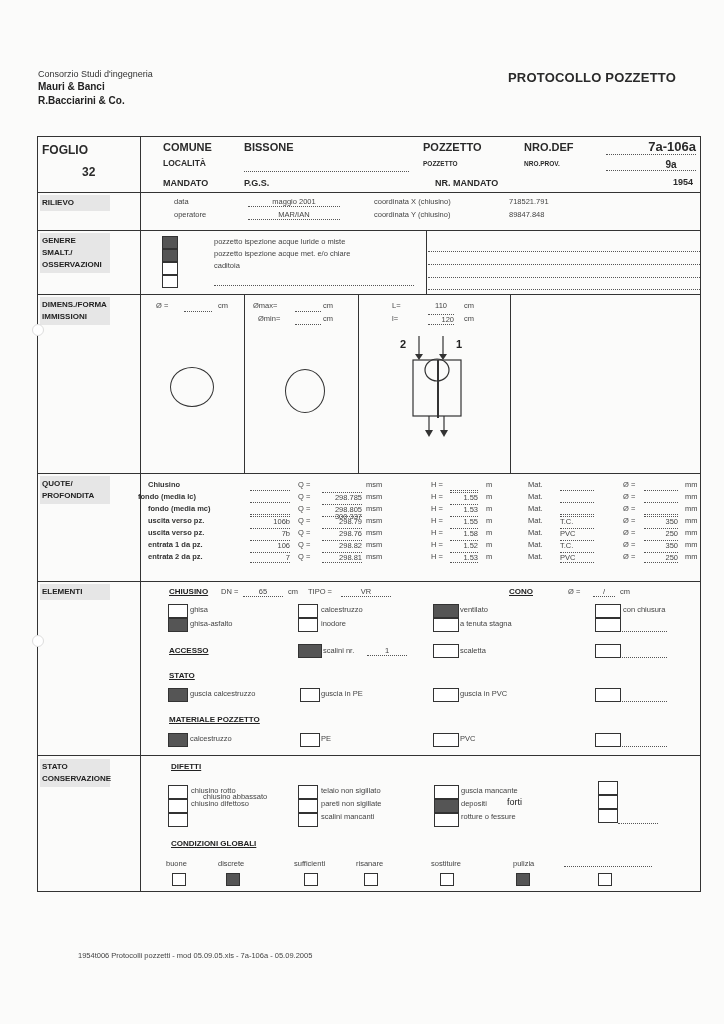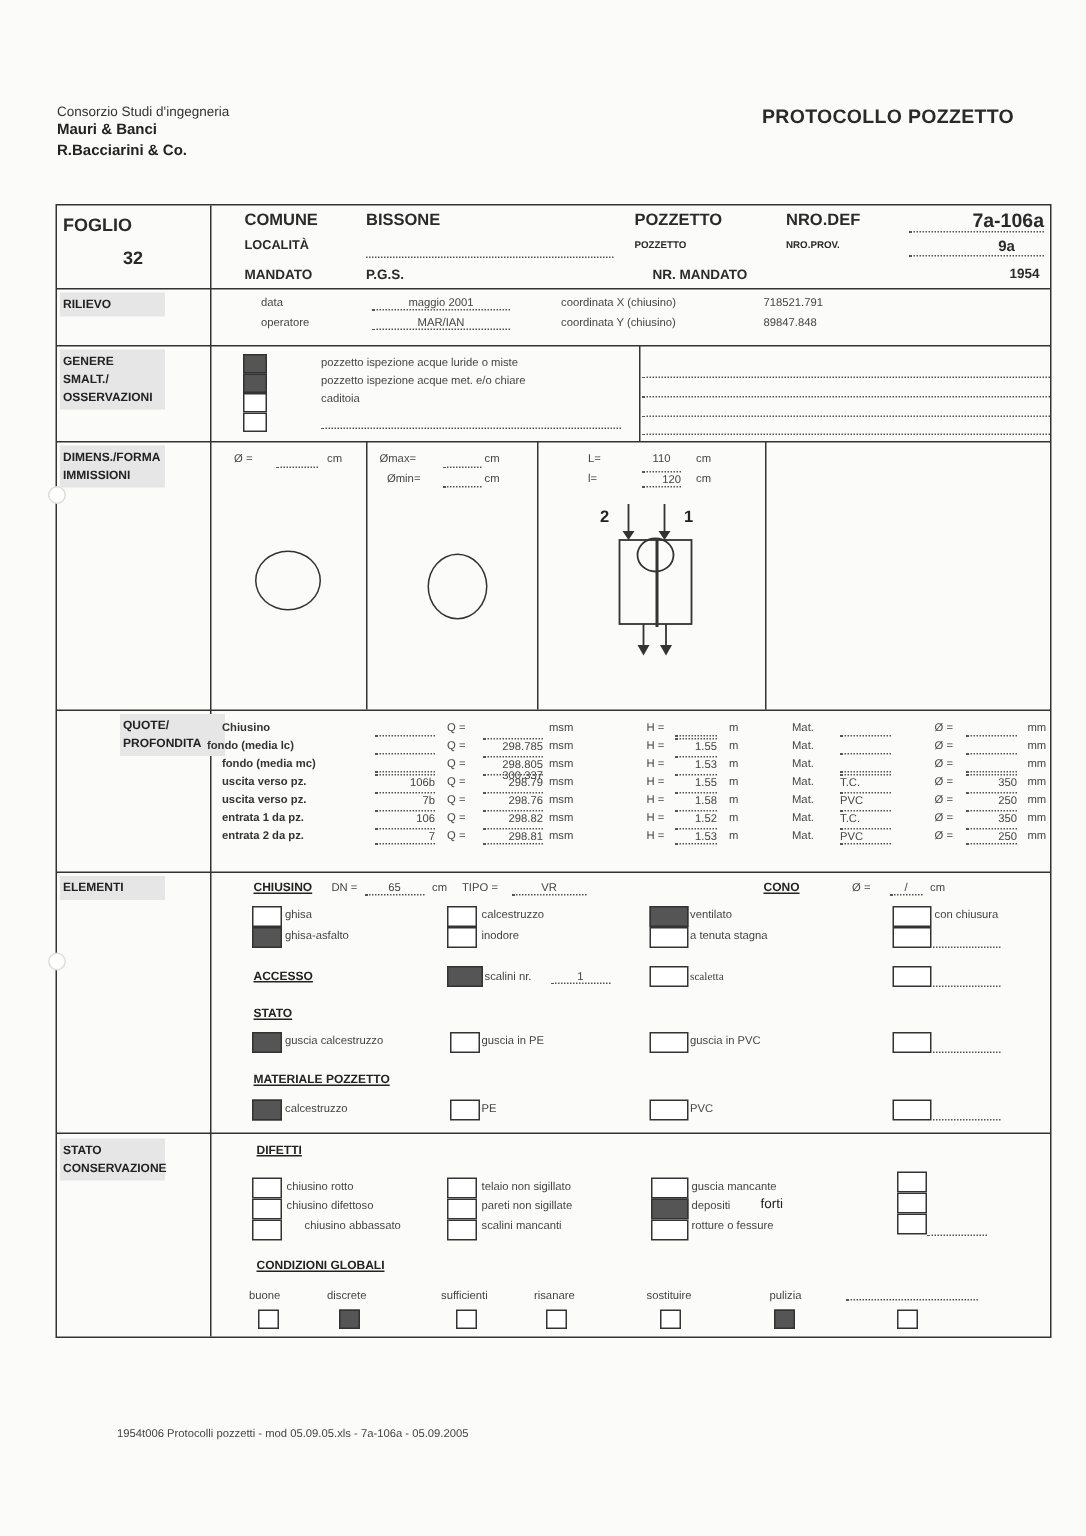--- a/index.html
+++ b/index.html
@@ -126,21 +126,21 @@
     <rect x="19" y="28" width="48" height="56" fill="none" stroke="#333" stroke-width="1.2"></rect>
     <ellipse cx="43" cy="38" rx="12" ry="11" fill="none" stroke="#333" stroke-width="1.2"></ellipse>
     <line x1="44" y1="28" x2="44" y2="86" stroke="#333" stroke-width="2"></line>
     <line x1="35" y1="84" x2="35" y2="100" stroke="#333" stroke-width="1.2"></line>
     <polygon points="31,98 39,98 35,105" fill="#333"></polygon>
     <line x1="50" y1="84" x2="50" y2="100" stroke="#333" stroke-width="1.2"></line>
     <polygon points="46,98 54,98 50,105" fill="#333"></polygon>
   </svg>
   <div class="circle" style="left:-6px;top:187px;width:12px;height:12px;border-color:#ddd;background:#fff;"></div>
 
-  <div class="label-cell" style="top:339px;margin-left:40px;">QUOTE/ PROFONDITA</div>
+  <div class="label-cell" style="top:339px;">QUOTE/ PROFONDITA</div>
 
   <div id="quote-rows"></div>
 
   <div class="q-label" style="left:110px;top:343px;">Chiusino</div>
   <div class="row-txt uline" style="left:212px;top:343px;width:40px;height:11px;"></div>
   <div class="row-txt" style="left:260px;top:343px;">Q =</div>
   <div class="row-txt" style="left:284px;top:343px;width:40px;text-align:right;margin-top:32px;">300.337</div>
   <div class="row-txt" style="left:328px;top:343px;">msm</div>
   <div class="row-txt" style="left:393px;top:343px;">H =</div>
   <div class="row-txt uline" style="left:412px;top:343px;width:28px;height:11px;"></div>
@@ -262,21 +262,21 @@
   <div class="box" style="left:557px;top:467px;width:26px;"></div>
   <div class="row-txt" style="left:585px;top:468px;">con chiusura</div>
   <div class="box" style="left:557px;top:481px;width:26px;"></div>
   <div class="dotline" style="left:584px;top:494px;width:45px;"></div>
 
   <div class="abs ul" style="left:131px;top:509px;">ACCESSO</div>
   <div class="box on" style="left:260px;top:507px;width:24px;"></div>
   <div class="row-txt" style="left:285px;top:509px;">scalini nr.</div>
   <div class="row-txt uline" style="left:329px;top:509px;width:40px;">1</div>
   <div class="box" style="left:395px;top:507px;width:26px;"></div>
-  <div class="row-txt" style="left:422px;top:509px;font-family:Liberation Serif, serif;">scaletta</div>
+  <div class="row-txt" style="left:422px;top:509px;">scaletta</div>
   <div class="box" style="left:557px;top:507px;width:26px;"></div>
   <div class="dotline" style="left:584px;top:520px;width:45px;"></div>
 
   <div class="abs ul" style="left:131px;top:534px;">STATO</div>
   <div class="box on" style="left:130px;top:551px;"></div>
   <div class="row-txt" style="left:152px;top:552px;">guscia calcestruzzo</div>
   <div class="box" style="left:262px;top:551px;"></div>
   <div class="row-txt" style="left:283px;top:552px;">guscia in PE</div>
   <div class="box" style="left:395px;top:551px;width:26px;"></div>
   <div class="row-txt" style="left:422px;top:552px;">guscia in PVC</div>
@@ -294,21 +294,21 @@
   <div class="dotline" style="left:584px;top:609px;width:45px;"></div>
 
   <div class="label-cell" style="top:622px;">STATO CONSERVAZIONE</div>
   <div class="abs ul" style="left:133px;top:625px;">DIFETTI</div>
 
   <div class="box" style="left:130px;top:648px;"></div>
   <div class="row-txt" style="left:153px;top:649px;">chiusino rotto</div>
   <div class="box" style="left:130px;top:662px;"></div>
   <div class="row-txt" style="left:153px;top:662px;">chiusino difettoso</div>
   <div class="box" style="left:130px;top:676px;"></div>
-  <div class="row-txt" style="left:153px;top:675px;padding-left:12px;">chiusino abbassato</div>
+  <div class="row-txt" style="left:153px;top:655px;padding-left:12px;">chiusino abbassato</div>
 
   <div class="box" style="left:260px;top:648px;"></div>
   <div class="row-txt" style="left:283px;top:649px;">telaio non sigillato</div>
   <div class="box" style="left:260px;top:662px;"></div>
   <div class="row-txt" style="left:283px;top:662px;">pareti non sigillate</div>
   <div class="box" style="left:260px;top:676px;"></div>
   <div class="row-txt" style="left:283px;top:675px;">scalini mancanti</div>
 
   <div class="box" style="left:396px;top:648px;width:25px;"></div>
   <div class="row-txt" style="left:423px;top:649px;">guscia mancante</div>

